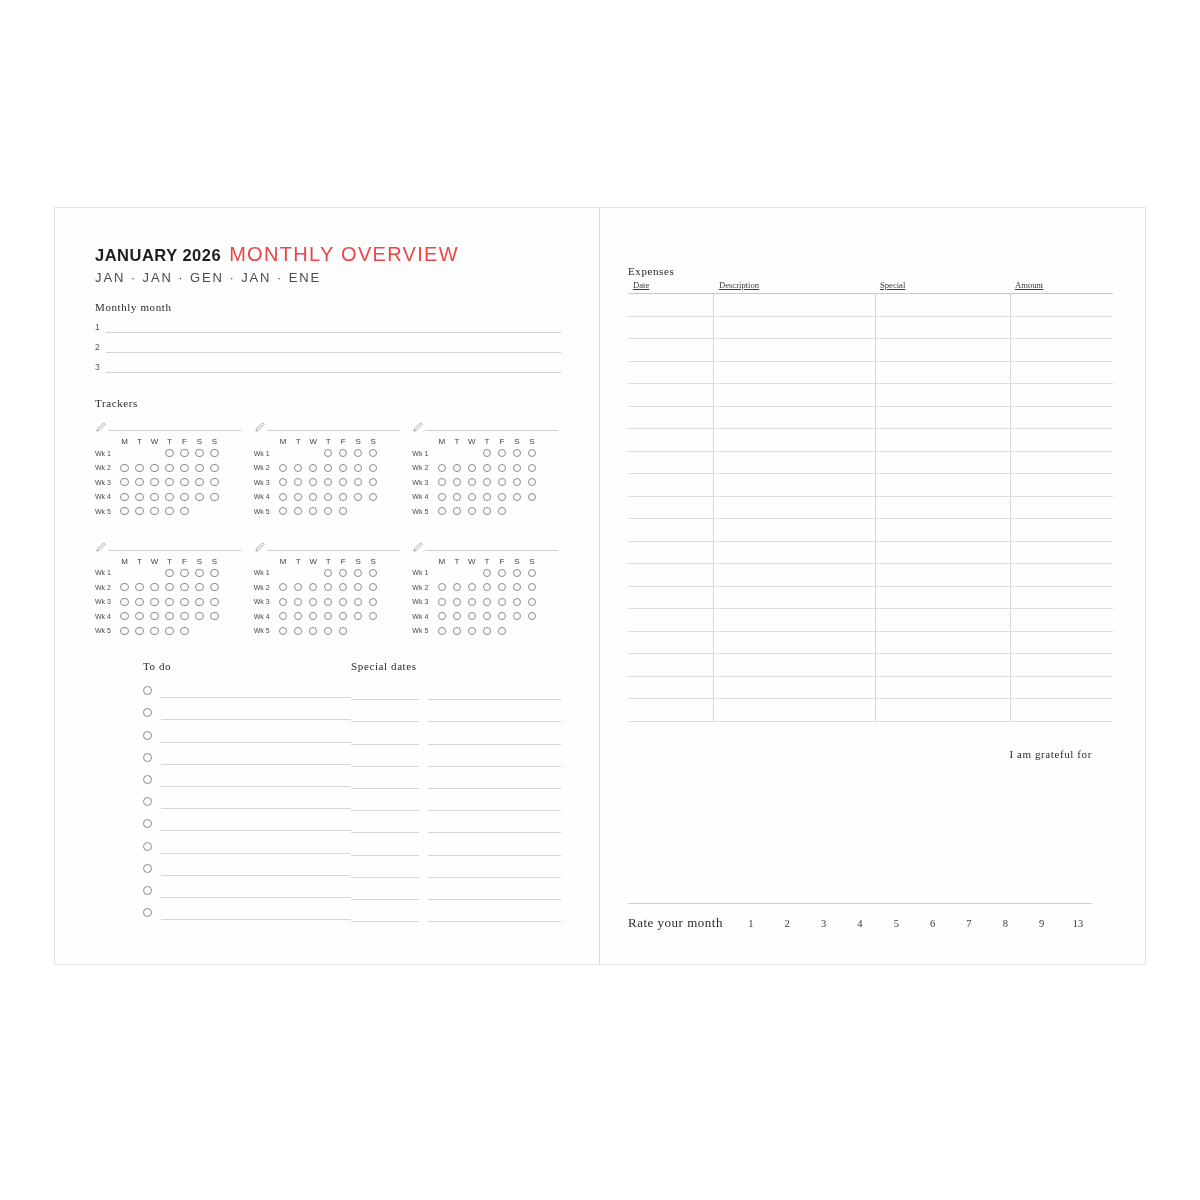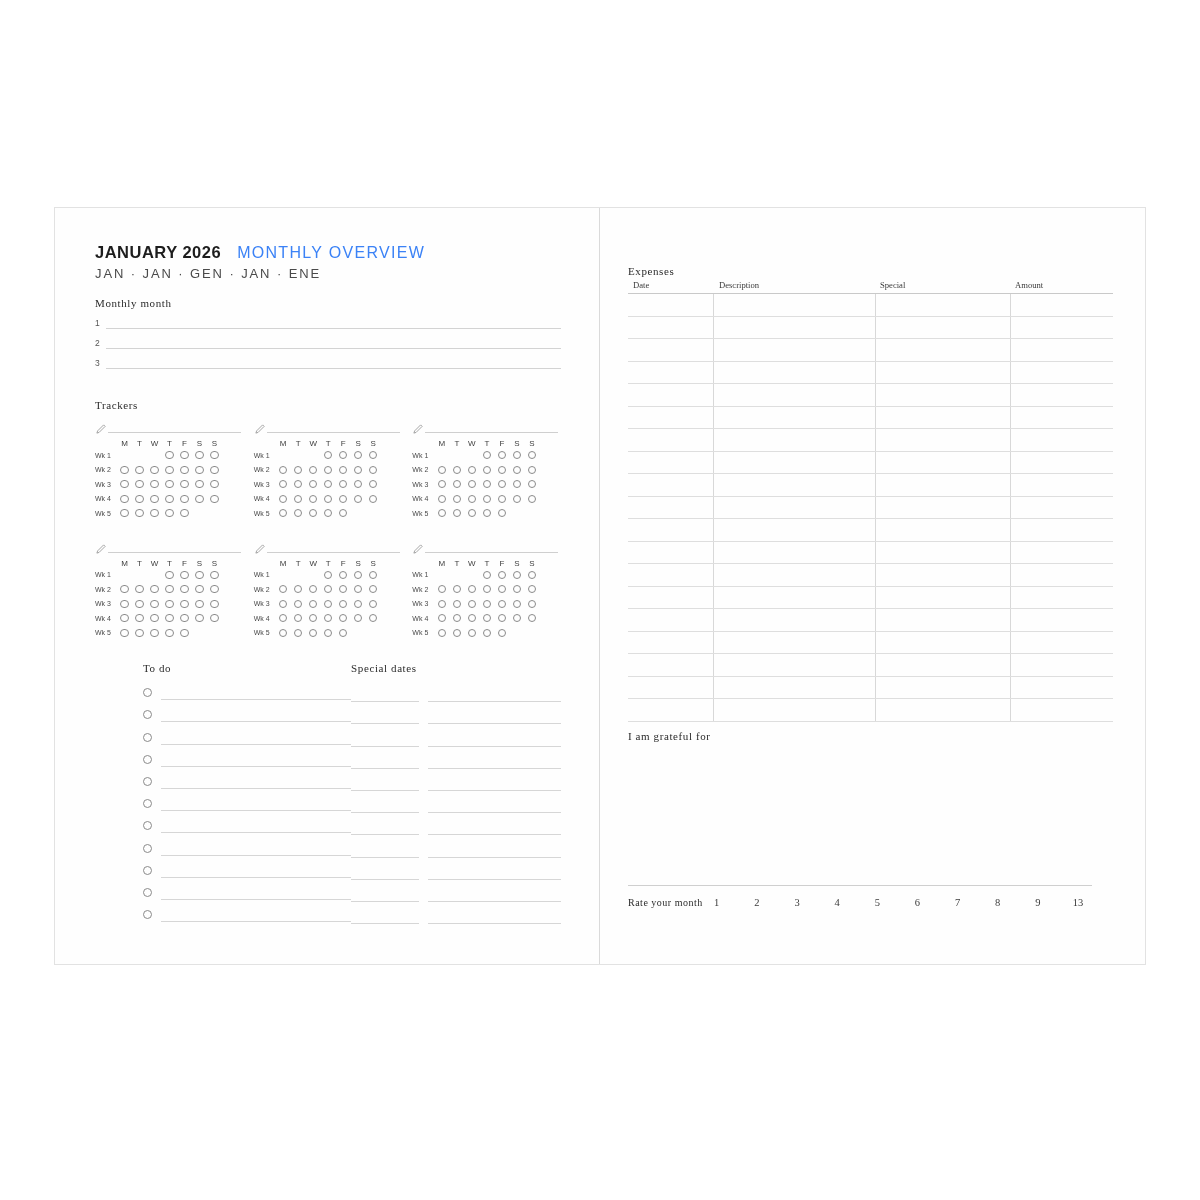--- a/index.html
+++ b/index.html
@@ -41,34 +41,34 @@
   
   .left-inner {
     position: absolute;
     left: 40px;
     top: 35px;
     width: 466px;
   }
   .title-row {
     display: flex;
     align-items: baseline;
-    gap: 16px;
+    gap: 8px;
     font-family: "Liberation Sans", sans-serif;
   }
   .title-main {
     font-size: 16.5px;
     font-weight: bold;
     letter-spacing: 0.5px;
     color: #1d1d1d;
   }
   .title-sub {
-    font-size: 16px;
+    font-size: 20px;
     font-weight: normal;
     letter-spacing: 1.3px;
-    color: #3b82f6;
+    color: #ef4444;
   }
   .title-langs {
     margin-top: 4px;
     font-family: "Liberation Sans", sans-serif;
     font-size: 13px;
     letter-spacing: 1.9px;
     color: #4a4a4a;
   }
 
   .section-label {
@@ -94,21 +94,21 @@
     line-height: 1;
     padding-bottom: 2px;
   }
   .goal-line {
     flex: 1;
     border-bottom: 1px solid #d3d3d3;
     height: 100%;
   }
 
   .trackers-label {
-    margin-top: 30px;
+    margin-top: 24px;
   }
   .tracker-grid {
     margin-top: 7px;
     display: grid;
     grid-template-columns: repeat(3, 1fr);
     column-gap: 10px;
     row-gap: 17px;
   }
   .tracker {
     width: 146px;
@@ -228,50 +228,52 @@
     table-layout: fixed;
   }
   .exp-table th {
     font-weight: normal;
     text-align: left;
     font-family: "Liberation Serif", serif;
     font-size: 8.6px;
     color: #3a3a3a;
     padding: 0 0 3px 5px;
     border-bottom: 1px solid #c9c9c9;
+    text-decoration: underline;
   }
   .exp-table td {
     height: 21.5px;
     border-bottom: 1px solid #dedede;
     border-right: 1px solid #d8d8d8;
     padding: 0;
   }
   .exp-table td:last-child { border-right: none; }
   .exp-table th.c-date { width: 80px; }
   .exp-table th.c-desc { width: 156px; border-left: 1px solid transparent; }
   .exp-table th.c-cat  { width: 130px; }
   .exp-table th.c-amt  { width: 98px; }
 
   .grateful {
-    margin-top: 8px;
+    margin-top: 26px;
+    text-align: right;
   }
   .grateful-space {
     height: 143px;
     border-bottom: 1px solid #cfcfcf;
   }
   .rate-row {
     margin-top: 11px;
     display: flex;
     align-items: baseline;
   }
   .rate-label {
     font-family: "Liberation Serif", serif;
-    font-size: 10px;
+    font-size: 13px;
     letter-spacing: 0.5px;
-    margin-right: 4px;
+    margin-right: 18px;
     text-align: center;
   }
   .rate-nums {
     flex: 1;
     display: flex;
     justify-content: space-between;
     padding-right: 4px;
   }
   .rate-num {
     font-family: "Liberation Serif", serif;

